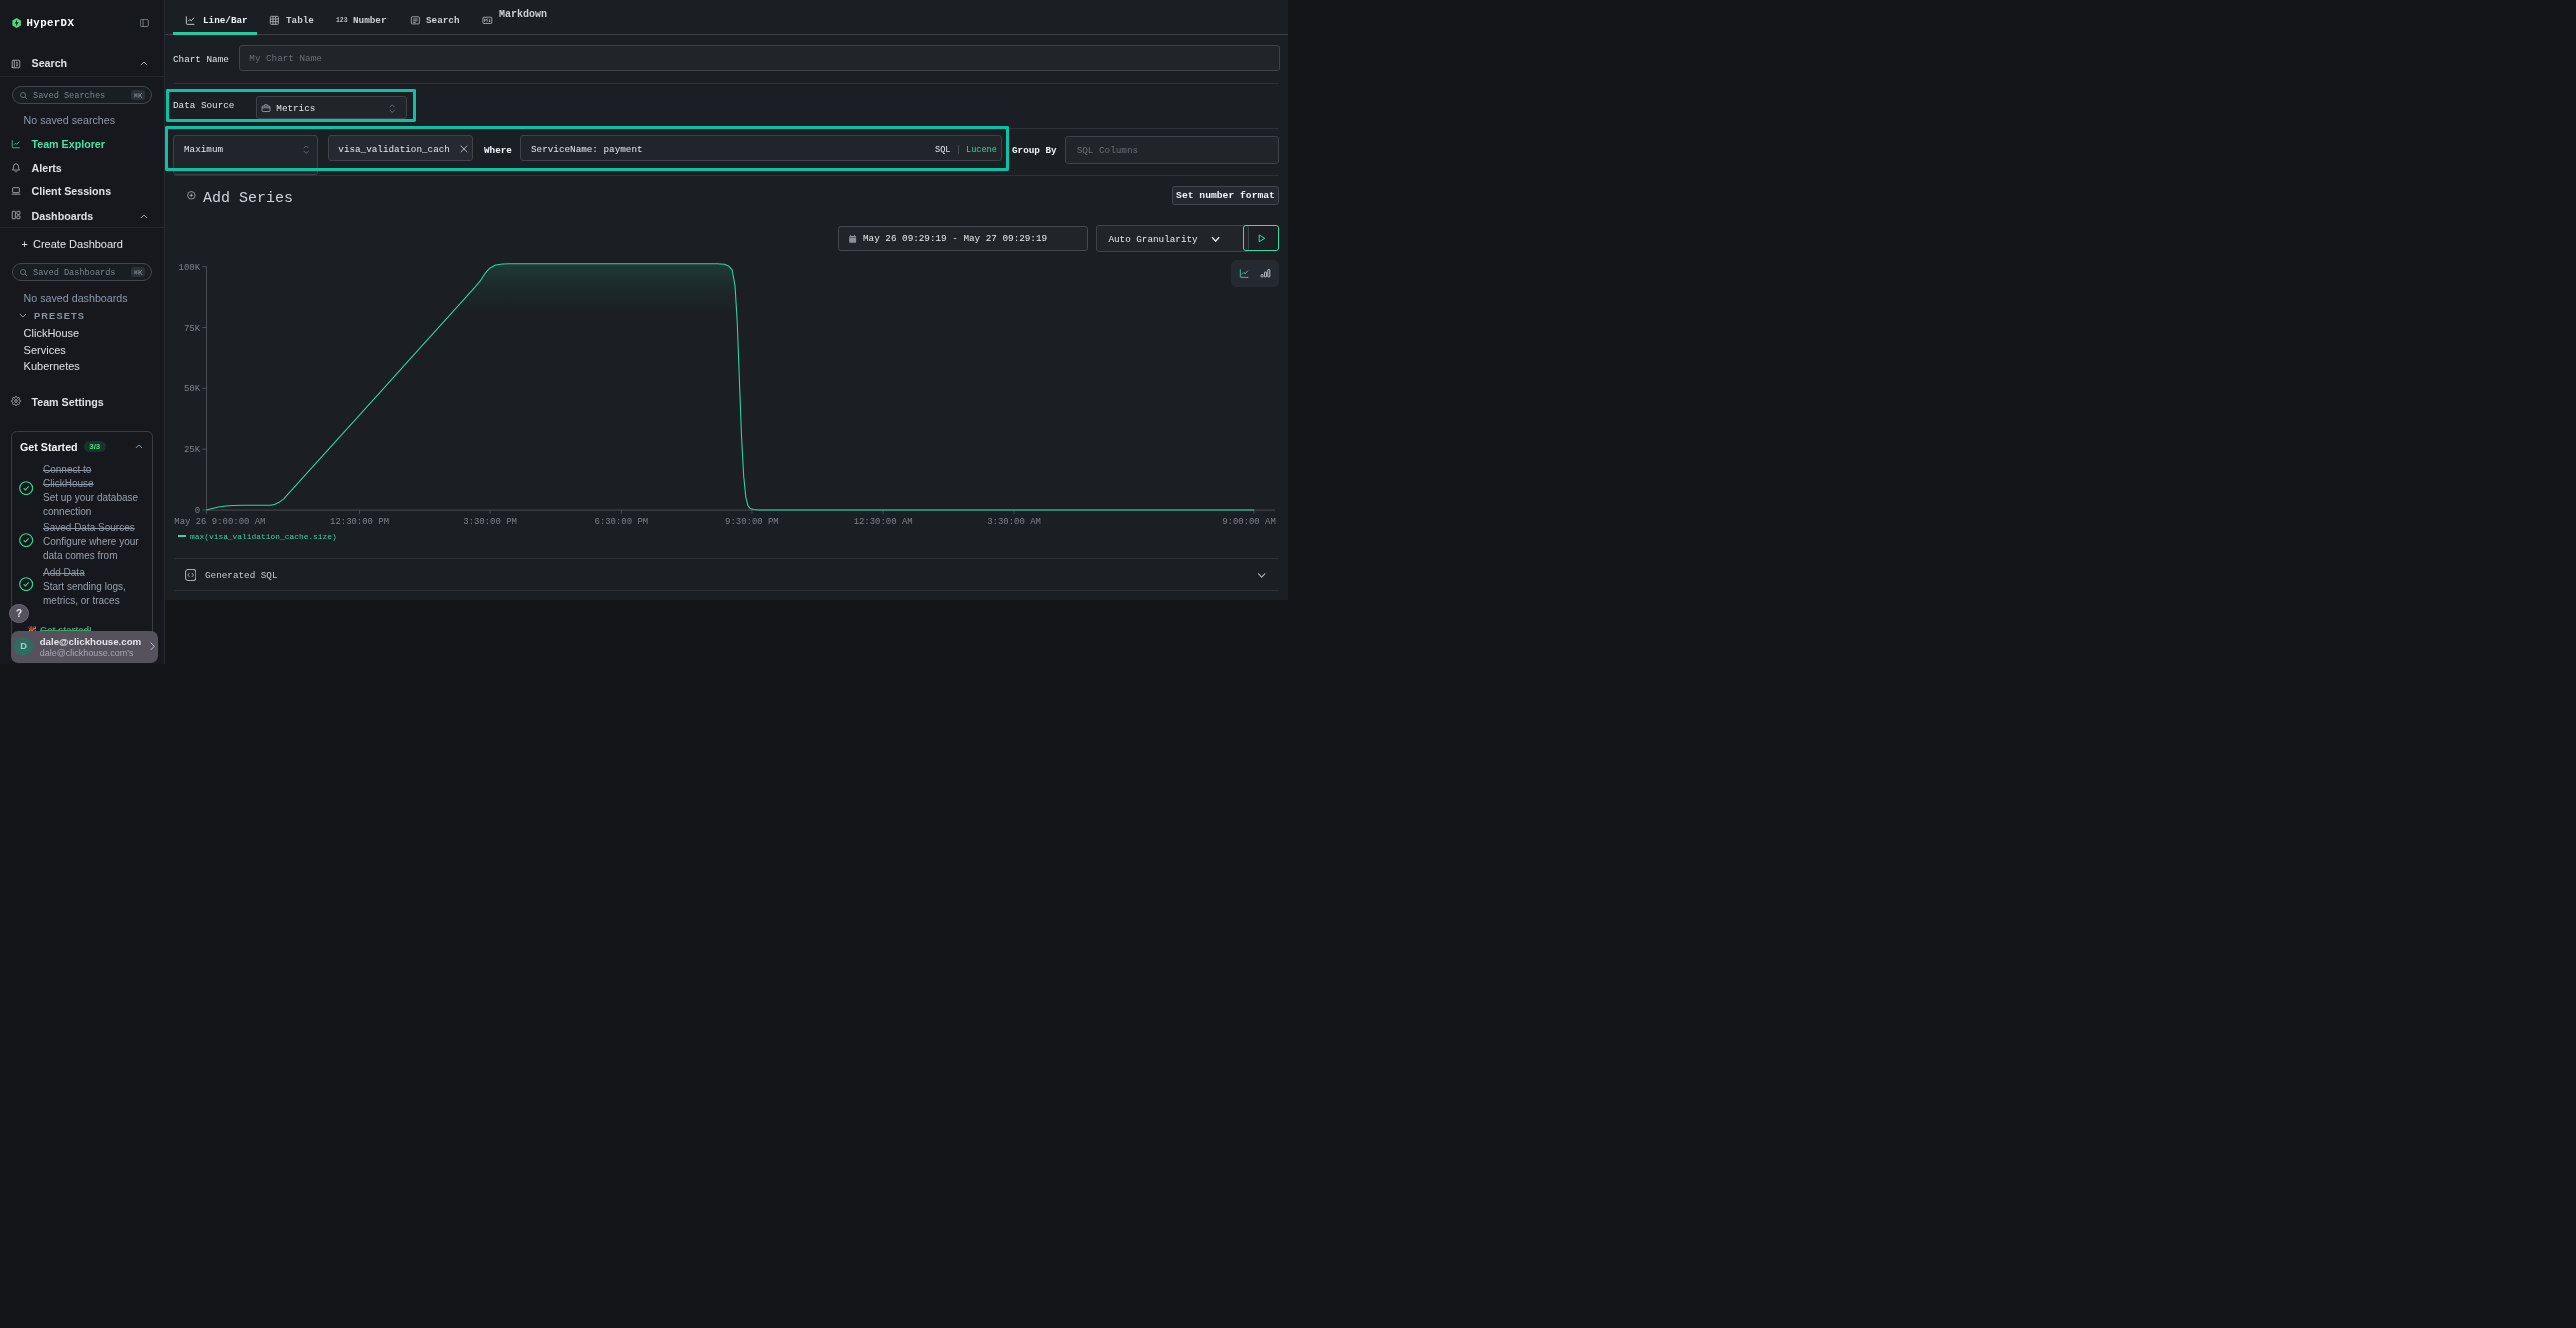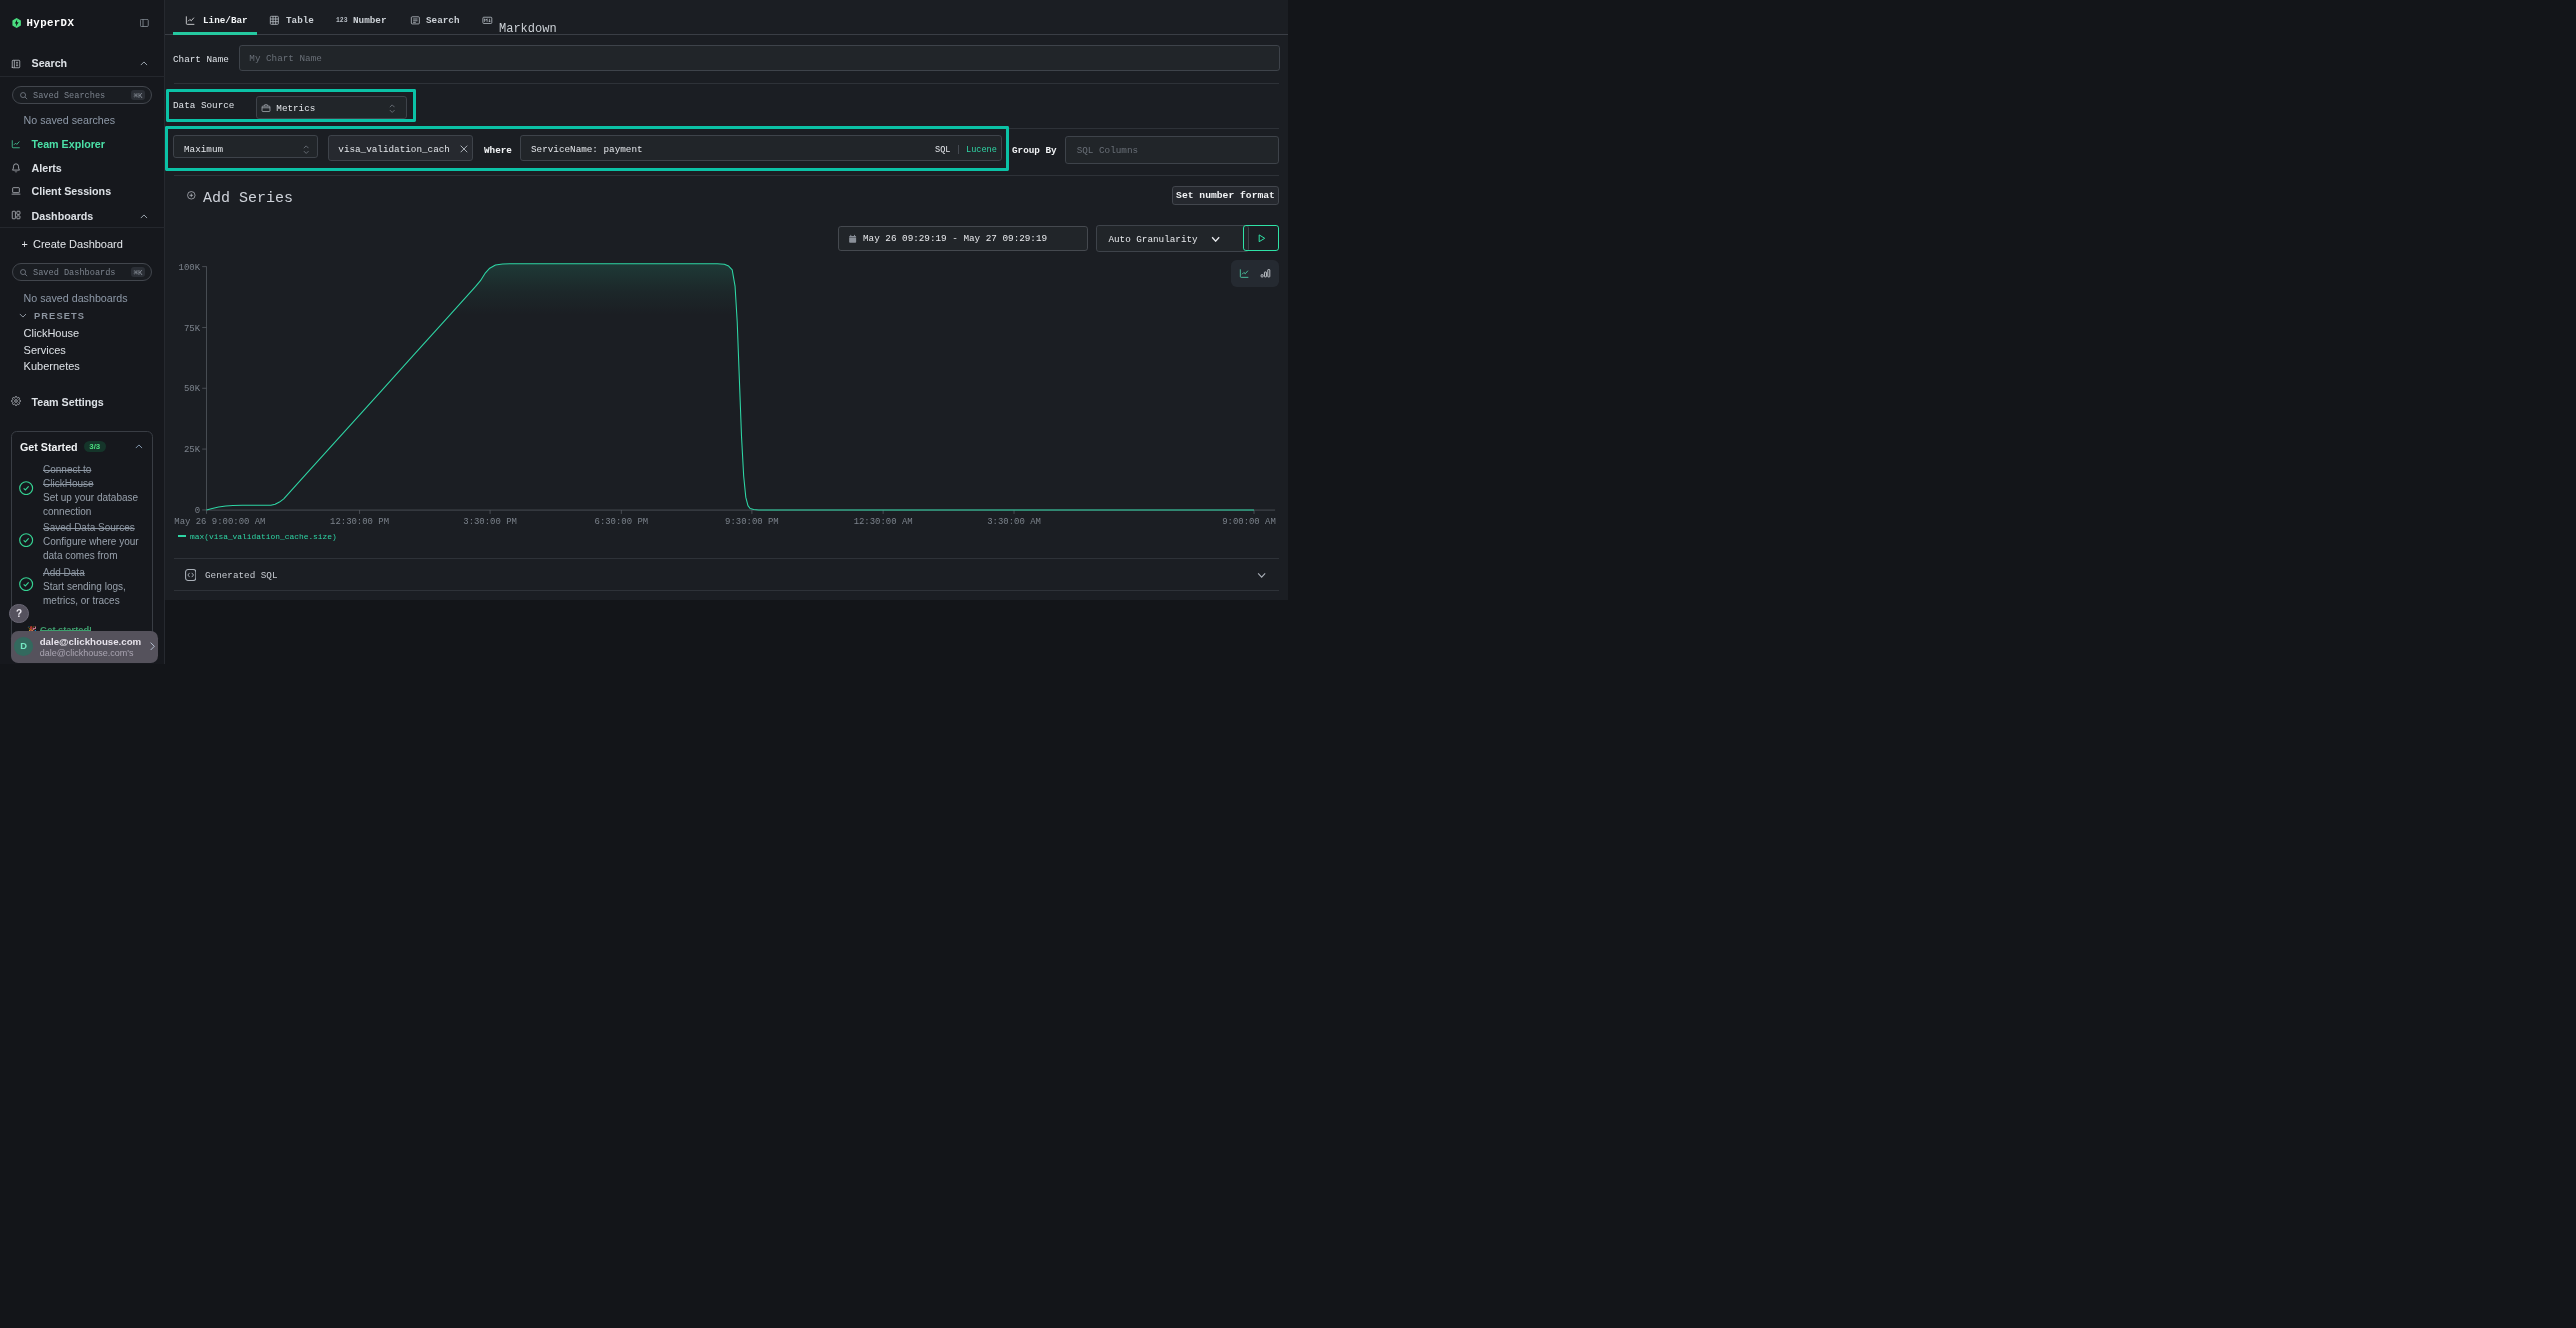--- a/index.html
+++ b/index.html
@@ -173,21 +173,21 @@
       <line x1="7" y1="9" x2="17" y2="9"></line>
       <line x1="7" y1="13" x2="17" y2="13"></line>
       <line x1="7" y1="16.5" x2="13" y2="16.5"></line>
     </svg>
   <div class="abs mono" style="left:426px;top:15px;font-size:9.3px;font-weight:700;color:#ccd1d6">Search</div>
   <svg class="abs" style="left:482px;top:15px" width="10.7" height="10.7" viewBox="0 0 24 24" fill="none" stroke="#b9bfc6" stroke-width="1.8">
       <rect x="2" y="5" width="20" height="14" rx="2"></rect>
       <path d="M5.5 15.5 v-7 l3 3.5 l3 -3.5 v7" stroke-width="1.6"></path>
       <path d="M17 8.5 v7 m-2.5 -2.5 l2.5 2.5 l2.5 -2.5" stroke-width="1.6"></path>
     </svg>
-  <div class="abs mono" style="left:499px;top:22px;font-size:12px;font-weight:400;color:#ccd1d6">Markdown</div>
+  <div class="abs mono" style="left:499px;top:9px;font-size:10px;font-weight:700;color:#ccd1d6">Markdown</div>
 </div>
 <div id="rows">
 
   <div class="lbl" style="left:173px;top:54px">Chart Name</div>
   <div class="inp" style="left:239px;top:45px;width:1041px;height:26px">
       <span class="ph abs" style="left:9.3px;top:7.2px">My Chart Name</span>
     </div>
   <div class="divider" style="top:83px"></div>
 
   <div class="lbl" style="left:173px;top:100px">Data Source</div>
@@ -197,21 +197,21 @@
         <path d="M8 7.5 V6 a2 2 0 0 1 2-2 h4 a2 2 0 0 1 2 2 v1.5"></path>
         <path d="M2.5 11.5 h19"></path>
       </svg>
     <span class="abs mono" style="left:19.3px;top:5.7px;font-size:9.3px;color:#e3e6ea">Metrics</span>
     <svg class="abs" style="left:132px;top:7.2px" width="6.4" height="9.3" viewBox="0 0 10 16" fill="none" stroke="#6e747c" stroke-width="1.5">
         <path d="M1 5.5 L5 1.5 L9 5.5"></path>
         <path d="M1 10.5 L5 14.5 L9 10.5"></path>
       </svg>
   </div>
 
-  <div class="inp" style="left:173px;top:135px;width:145px;height:23px">
+  <div class="inp" style="left:173px;top:135px;width:145px;height:40px">
     <span class="abs mono" style="left:10px;top:7.9px;font-size:9.3px;color:#e3e6ea">Maximum</span>
     <svg class="abs" style="left:129px;top:9.3px" width="6.4" height="9.3" viewBox="0 0 10 16" fill="none" stroke="#6e747c" stroke-width="1.5">
         <path d="M1 5.5 L5 1.5 L9 5.5"></path>
         <path d="M1 10.5 L5 14.5 L9 10.5"></path>
       </svg>
   </div>
   <div class="inp" style="left:328px;top:135px;width:145px;height:26px;background:#26292f">
     <span class="abs mono" style="left:9.3px;top:7.9px;font-size:9.3px;color:#e3e6ea">visa_validation_cach</span>
     <svg class="abs" style="left:131px;top:9.3px" width="7.9" height="7.9" viewBox="0 0 12 12" fill="none" stroke="#aeb4bb" stroke-width="1.5">
         <path d="M1 1 L11 11 M11 1 L1 11"></path>

